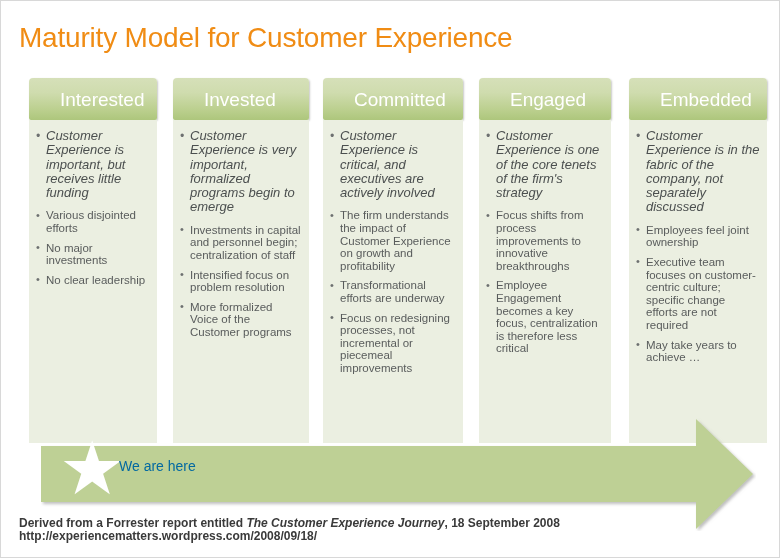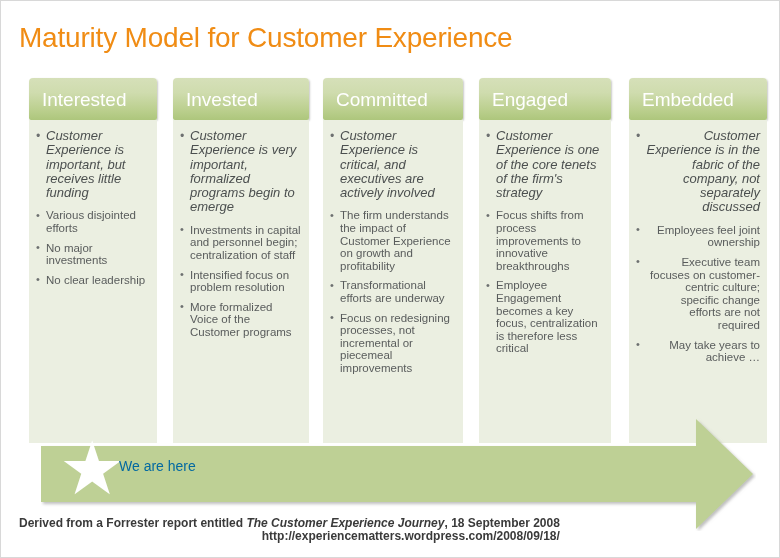--- a/index.html
+++ b/index.html
@@ -39,21 +39,21 @@
     top: 77px;
   }
   .col-header {
     position: relative;
     height: 42px;
     border-radius: 4px 4px 2px 2px;
     background: linear-gradient(to bottom, #d6e0b9 0%, #cfdcae 35%, #b9ce8b 80%, #adc67c 100%);
     box-shadow: 1px 1px 2px rgba(0,0,0,0.22);
     display: flex;
     align-items: center;
-    padding-left: 13px;
+    padding-left: 31px;
   }
   .col-header-label {
     color: #ffffff;
     font-size: 19px;
     line-height: 19px;
     white-space: nowrap;
   }
   .col-body {
     position: relative;
     margin-top: 0px;
@@ -122,21 +122,21 @@
   
   #footer {
     position: absolute;
     left: 18px; top: 516px;
     color: #3a3a3a;
     font-size: 12px;
     line-height: 12.5px;
     font-weight: bold;
   }
   #footer .em { font-style: italic; }
-  #footer-line2 { color: #3a3a3a; text-align: right; }
+  #footer-line2 { color: #3a3a3a; }
 </style>
 </head>
 <body>
 
 <div id="slide">
 
   <div id="title">Maturity Model for Customer Experience</div>
 
   <div class="col" style="left:28px; width:128px;">
     <div class="col-header">
@@ -186,21 +186,21 @@
     </div>
     <div class="col-body">
       <ul class="bullets">
         <li class="lead">Customer Experience is one of the core tenets of the firm's strategy</li>
         <li>Focus shifts from process improvements to innovative breakthroughs</li>
         <li>Employee Engagement becomes a key focus, centralization is therefore less critical</li>
       </ul>
     </div>
   </div>
 
-  <div class="col" style="left:628px; width:138px;text-align:right;">
+  <div class="col" style="left:628px; width:138px;">
     <div class="col-header">
       <span class="col-header-label">Embedded</span>
     </div>
     <div class="col-body">
       <ul class="bullets">
         <li class="lead">Customer Experience is in the fabric of the company, not separately discussed</li>
         <li>Employees feel joint ownership</li>
         <li>Executive team focuses on customer-centric culture; specific change efforts are not required</li>
         <li>May take years to achieve …</li>
       </ul>

